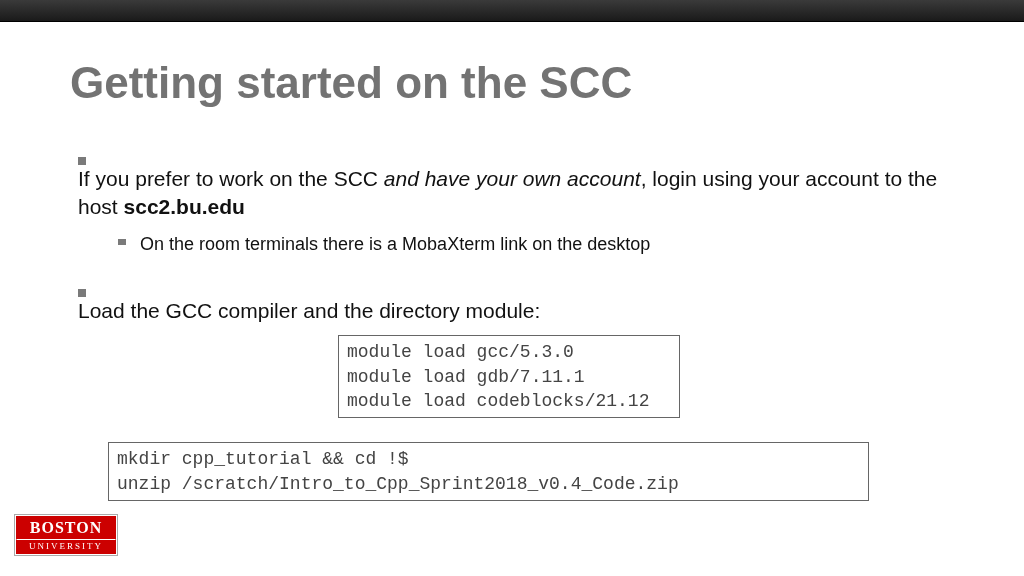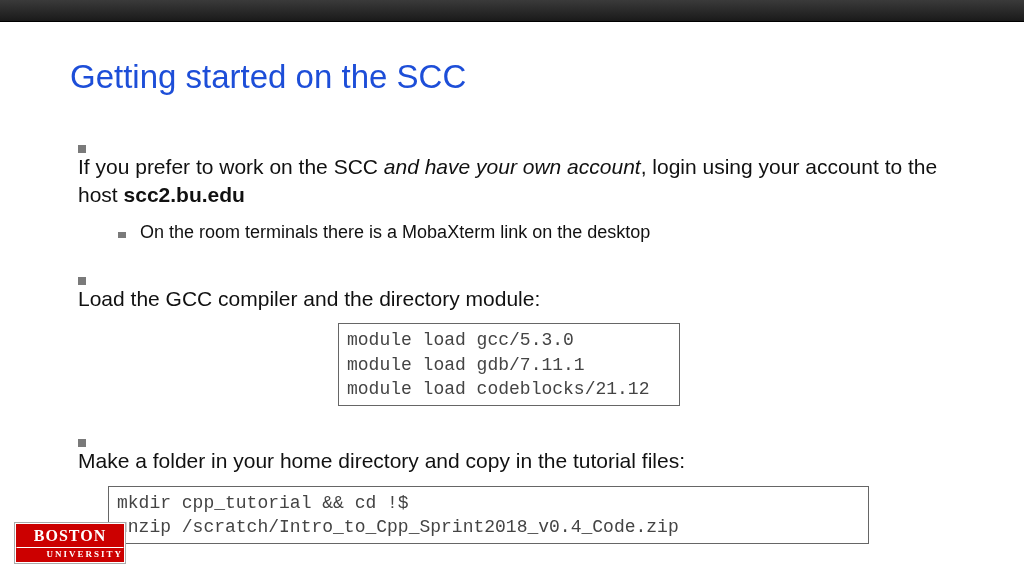--- a/index.html
+++ b/index.html
@@ -1,36 +1,36 @@
 <!DOCTYPE html>
 <html><head>
 <meta charset="utf-8">
 <style>
   * { margin: 0; padding: 0; box-sizing: border-box; }
   html, body { width: 1024px; height: 576px; font-family: Arial, Helvetica, sans-serif; background: #fff; }
   .topbar { width: 100%; height: 22px; background: linear-gradient(#3a3a3a, #1a1a1a); border-bottom: 1px solid #000; }
   .slide { padding: 36px 70px 0 70px; position: relative; }
-  .title { font-size: 33px; font-weight: 400; color: #1d4ed8; margin-bottom: 40px; }
+  .title { font-size: 44px; font-weight: 700; color: #737373; margin-bottom: 40px; }
   ul.outer { list-style: none; padding-left: 8px; }
   ul.outer > li { margin-bottom: 24px; }
   ul.outer > li > .row { display: flex; align-items: flex-start; flex-direction: column; }
   .bullet-sq { width: 8px; height: 8px; background: #7a7a7a; flex: 0 0 8px; margin-top: 9px; margin-right: 16px; }
   .bullet-sq.small { width: 6px; height: 6px; margin-top: 7px; margin-right: 14px; }
   .li-body { font-size: 21px; color: #111; line-height: 1.35; }
   .li-body.small { font-size: 18px; }
   .italic { font-style: italic; }
   .bold { font-weight: 700; }
   ul.inner { list-style: none; padding-left: 40px; margin-top: 10px; }
-  ul.inner > li > .row { display: flex; align-items: center; }
+  ul.inner > li > .row { display: flex; align-items: flex-start; }
   .codebox { border: 1px solid #666; padding: 4px 8px; font-family: "Courier New", monospace; font-size: 18px; color: #444; line-height: 1.35; white-space: pre; background: #fff; }
   .codebox.c1 { margin: 10px 0 0 260px; width: 342px; }
   .codebox.c2 { margin: 10px 0 0 30px; width: 761px; }
-  .logo { position: absolute; left: 14px; bottom: 12px; width: 112px; }
+  .logo { position: absolute; left: 14px; bottom: 20px; width: 104px; }
   .logo-top { background: #c00; color: #fff; font-family: Georgia, 'Times New Roman', serif; font-weight: 700; letter-spacing: 1px; text-align: center; font-size: 16px; padding: 2px 0 1px; border: 1px solid #c00; }
-  .logo-bot { background: #c00; color: #fff; font-family: Georgia, 'Times New Roman', serif; font-size: 9px; letter-spacing: 2px; text-align: right; padding: 1px 0 2px; border: 1px solid #c00; border-top: 1px solid #fff; font-weight: bold; }
+  .logo-bot { background: #c00; color: #fff; font-family: Georgia, 'Times New Roman', serif; font-size: 9px; letter-spacing: 2px; text-align: center; padding: 1px 0 2px; border: 1px solid #c00; border-top: 1px solid #fff; }
   .logo-wrap { border: 1px solid #aaa; padding: 1px; background: #fff; }
   .slide-outer { position: relative; height: 554px; }
 </style>
 </head>
 <body>
 
 <div class="topbar"></div>
 
 <div class="slide-outer">
 <div class="slide">
@@ -60,24 +60,20 @@
       <div class="row">
         <span class="bullet-sq"></span>
         <span class="li-body">Load the GCC compiler and the directory module:</span>
       </div>
       <div class="codebox c1">module load gcc/5.3.0
 module load gdb/7.11.1
 module load codeblocks/21.12</div>
     </li>
 
     <li>
-      <div class="row">
-        <span class="bullet-sq"></span>
-        <span class="li-body">Make a folder in your home directory and copy in the tutorial files:</span>
-      </div>
       <div class="codebox c2">mkdir cpp_tutorial &amp;&amp; cd !$
 unzip /scratch/Intro_to_Cpp_Sprint2018_v0.4_Code.zip</div>
     </li>
 
   </ul>
 
 </div>
 
 <div class="logo">
   <div class="logo-wrap">

